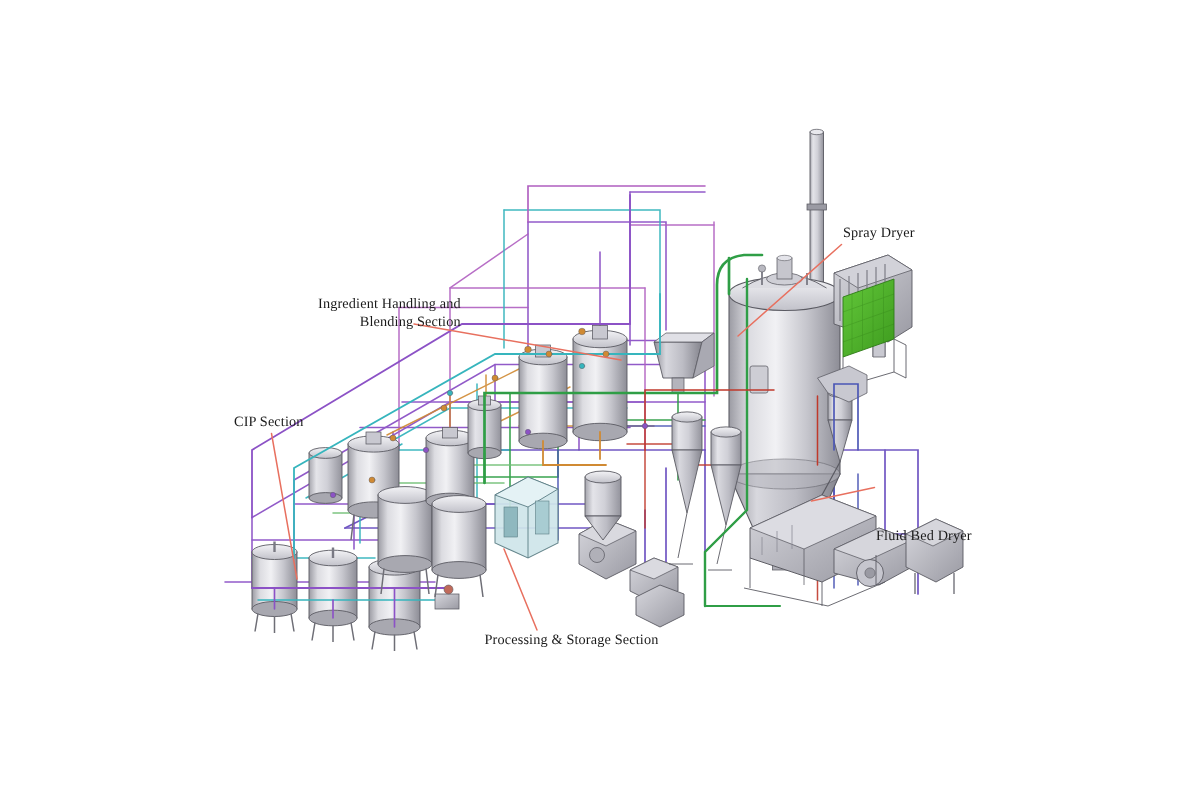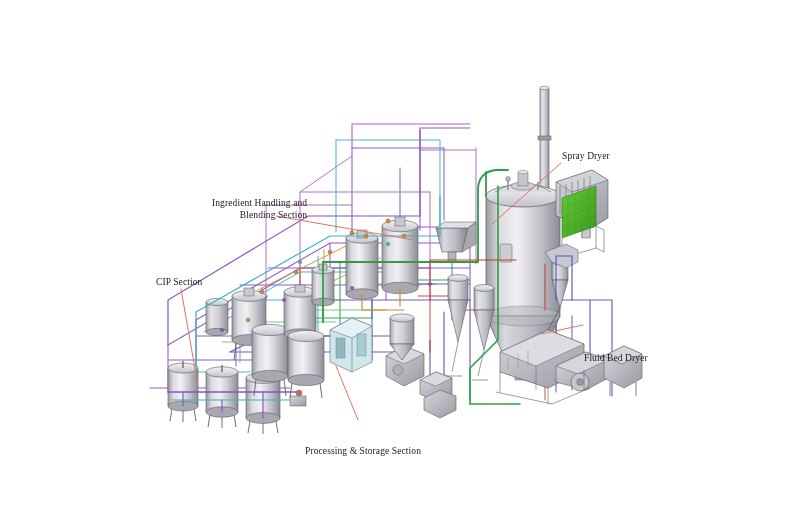--- a/index.html
+++ b/index.html
@@ -442,15 +442,15 @@
 
   <div class="callout" style="left:212px; top:198px;text-align:right;">Ingredient Handling and
 Blending Section</div>
 
   <div class="callout" style="left:562px; top:151px;text-align:center;">Spray Dryer</div>
 
   <div class="callout" style="left:156px; top:277px;">CIP Section</div>
 
   <div class="callout" style="left:584px; top:317px;margin-top:36px;">Fluid Bed Dryer</div>
 
-  <div class="callout" style="left:305px; top:422px;margin-top:24px;">Processing &amp; Storage Section</div>
+  <div class="callout" style="left:323px; top:422px;">Processing &amp; Storage Section</div>
 
 </div>
 
 </body></html>

